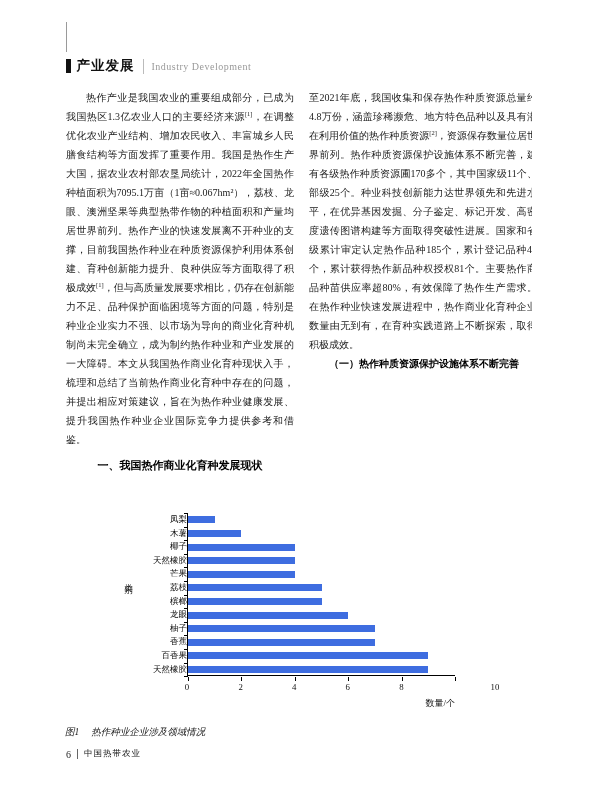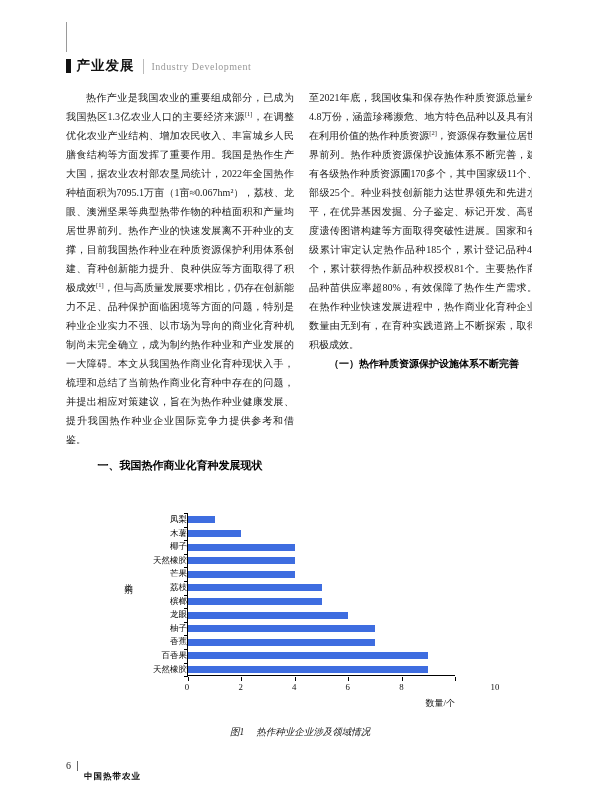--- a/index.html
+++ b/index.html
@@ -37,29 +37,29 @@
           color:#111;white-space:nowrap;}
   .plot-col{display:flex;flex-direction:column;width:268px;}
   .plot{position:relative;width:100%;border-left:1.2px solid #000;border-bottom:1.2px solid #000;
         box-sizing:border-box;}
   .cbar{position:absolute;left:0;height:7px;}
   .ytick{position:absolute;left:-4px;width:4px;height:1px;background:#000;}
   .xtick{position:absolute;bottom:-6px;width:1px;height:4px;background:#000;}
   .xticklabels{position:relative;height:13px;margin-top:6px;}
   .xticklabel{position:absolute;transform:translateX(-50%);font-size:8.8px;color:#111;}
   .xlabel{text-align:right;font-size:9px;color:#111;margin-top:2px;}
-  .caption{margin-top:16px;text-align:center;font-size:9.5px;font-style:italic;color:#222;}
+  .caption{margin-top:16px;text-align:left;font-size:9.5px;font-style:italic;color:#222;}
   .cap-text{margin-left:12px;}
 
   
   .footer{position:absolute;left:66px;top:748px;display:flex;align-items:center;}
   .footer-pagenum{font-size:10px;color:#222;}
   .footer-divider{display:inline-block;width:1px;height:10px;background:#666;margin:0 6px;}
-  .footer-journal{font-family:"Liberation Sans","DejaVu Sans",sans-serif;font-weight:bold;
-                  font-size:8.5px;color:#111;letter-spacing:1px;margin-top:23px;}
+  .footer-journal{font-family:"Liberation Sans","DejaVu Sans",sans-serif;font-weight:normal;
+                  font-size:8.5px;color:#111;letter-spacing:1px;}
 </style>
 </head>
 <body>
 
 <div class="page">
 
   <div class="margin-rule"></div>
 
   <div class="header">
     <span class="accent-bar"></span>

